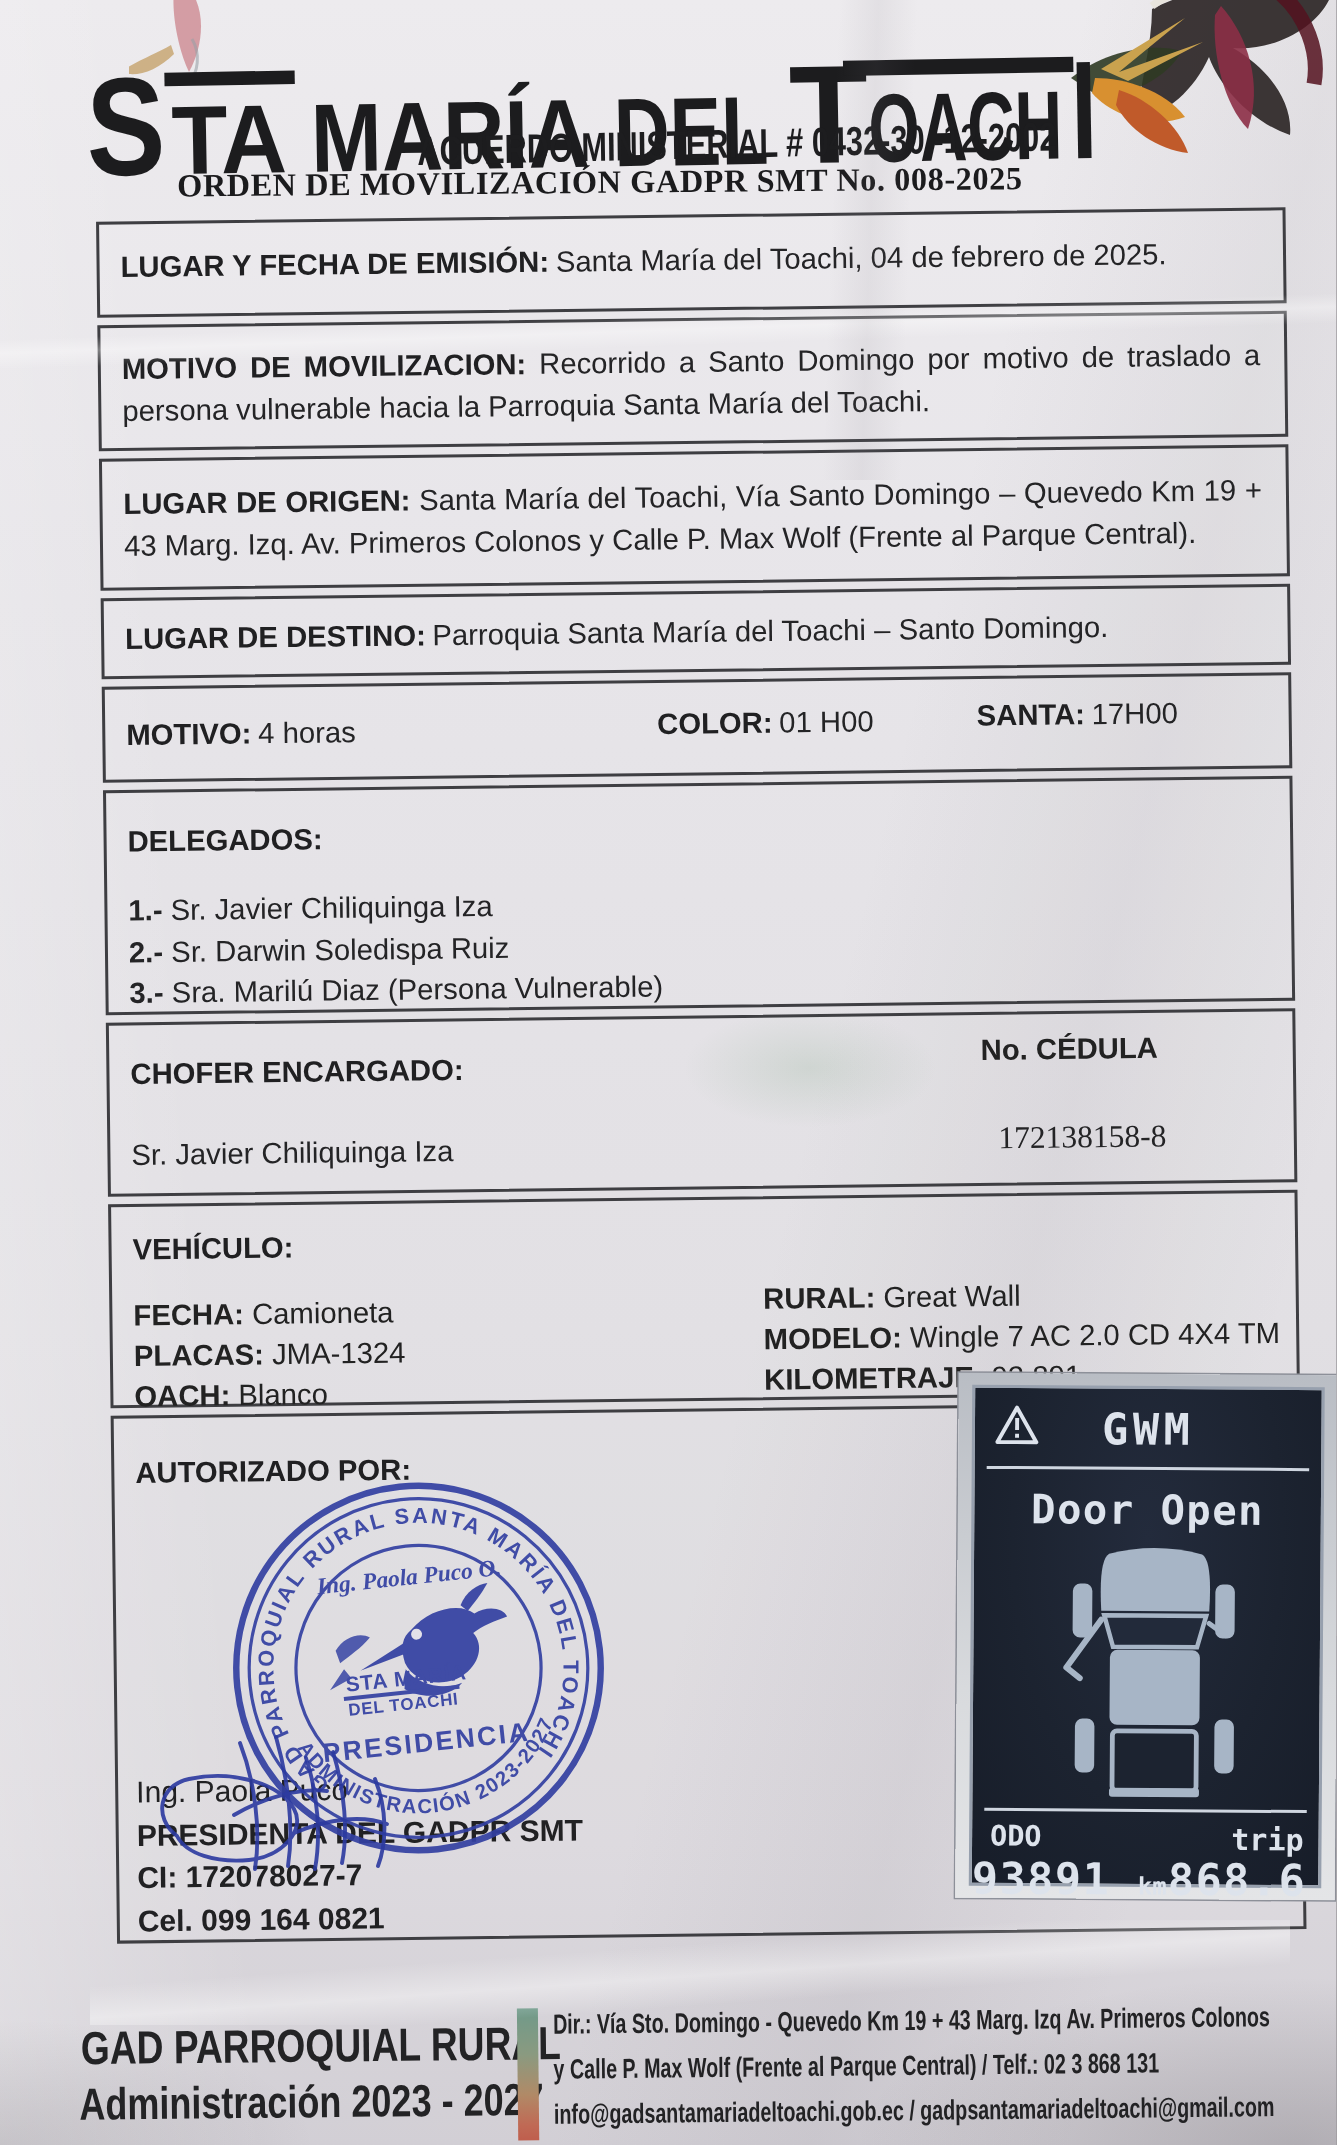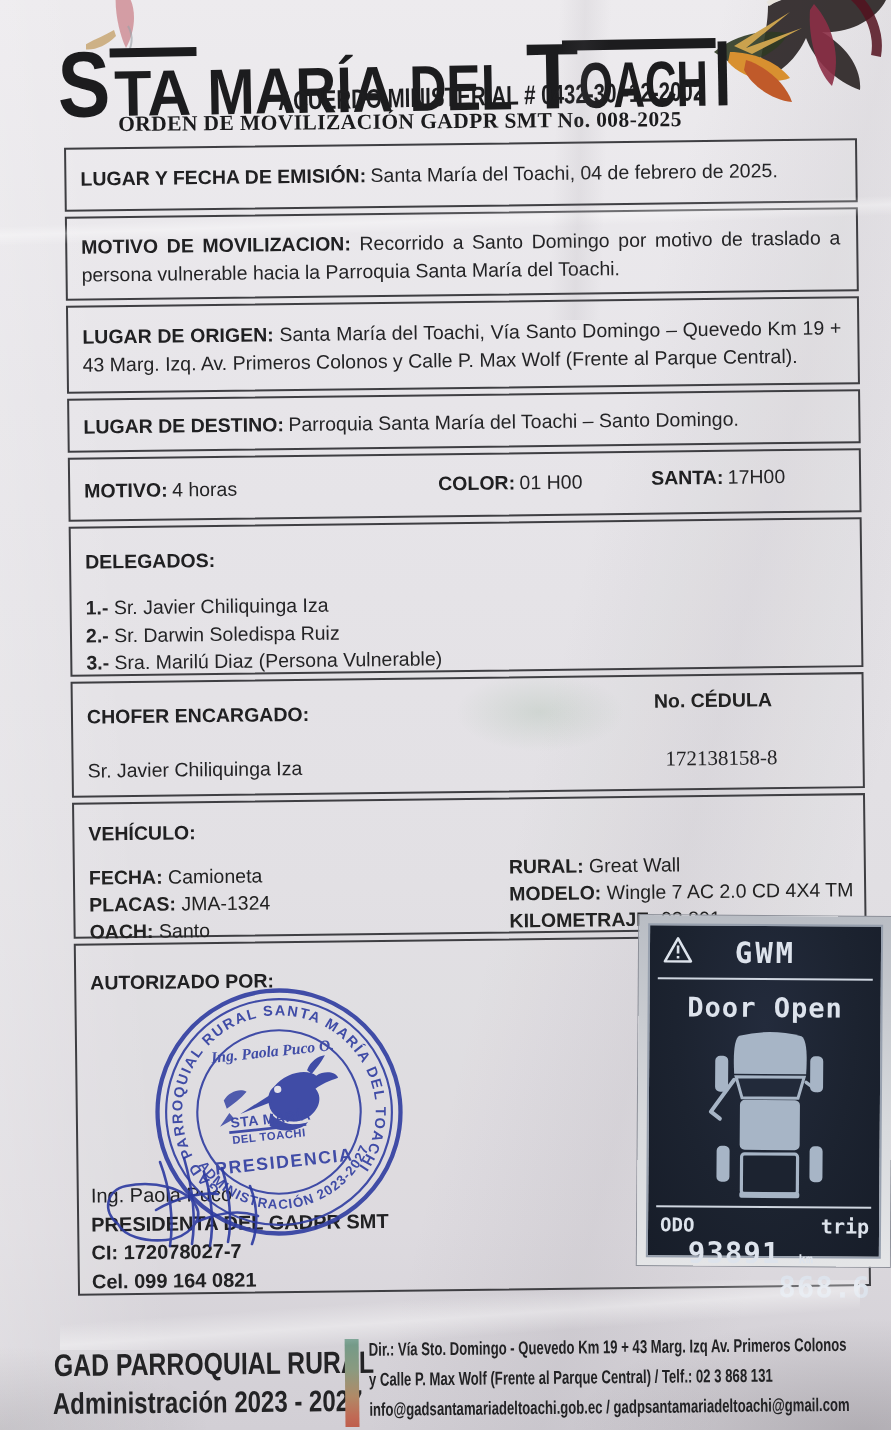--- a/index.html
+++ b/index.html
@@ -72,22 +72,22 @@
   .scr-head{position:absolute;left:0;right:0;top:8px;height:40px;}
   .scr-brand{position:absolute;left:0;right:0;top:2px;text-align:center;font-size:29px;letter-spacing:3px;}
   .warn{position:absolute;left:12px;top:2px;width:32px;height:30px;}
   .scr-line1{position:absolute;left:8px;right:8px;top:52px;height:2px;background:#cfd6e0;}
   .scr-line2{position:absolute;left:8px;right:8px;top:280px;height:2px;background:#cfd6e0;}
   .scr-msg{position:absolute;left:0;right:0;top:66px;text-align:center;font-size:27px;letter-spacing:1px;}
   .car{position:absolute;left:50%;top:104px;transform:translateX(-46%);}
   .scr-odo-row{position:absolute;left:12px;right:10px;top:288px;font-size:19px;}
   .scr-odo-row .trip{float:right;font-size:20px;}
   .scr-num-row{position:absolute;left:0;right:8px;top:310px;font-size:29px;letter-spacing:1px;text-align:left;}
-  .scr-num-row .odo-v{margin-left:40px;}
-  .scr-num-row .unit{font-size:12px;letter-spacing:0;}
+  .scr-num-row .odo-v{}
+  .scr-num-row .unit{font-size:16px;letter-spacing:0;}
   .scr-num-row .trip-v{float:right;}
   
   .footer{position:absolute;left:0;top:1326px;width:891px;height:104px;transform:rotate(-.6deg);}
   .f-org{position:absolute;left:14px;top:18px;width:320px;text-align:center;color:#232325;font-weight:bold;}
   .f-org .l1{display:inline-block;font-size:31px;transform:scaleX(.8);white-space:nowrap;}
   .f-org .l2{display:inline-block;font-size:30px;transform:scaleX(.8);white-space:nowrap;margin-top:3px;}
   .f-bar{position:absolute;left:345px;top:12px;width:14px;height:88px;
     background:linear-gradient(180deg,#6f9a8a 0%,#8a9a80 35%,#b08a67 65%,#c06a55 88%,#bf5e4d 100%);}
   .f-addr{position:absolute;left:369px;top:8px;color:#222224;font-weight:bold;line-height:30px;}
   .f-addr div{font-size:18.5px;transform:scaleX(.71);transform-origin:left center;white-space:nowrap;}
@@ -183,21 +183,21 @@
       <span class="ced-lbl">No. CÉDULA</span>
       <span class="name val">Sr. Javier Chiliquinga Iza</span>
       <span class="ced">172138158-8</span>
     </div>
 
     <div class="box b8">
       <span class="lbl">VEHÍCULO:</span>
       <div class="colL">
         <div class="fl"><b>FECHA:</b> <span>Camioneta</span></div>
         <div class="fl"><b>PLACAS:</b> <span>JMA-1324</span></div>
-        <div class="fl"><b>OACH:</b> <span>Santo</span></div>
+        <div class="fl"><b>OACH:</b> <span>Blanco</span></div>
       </div>
       <div class="colR">
         <div class="fl"><b>RURAL:</b> <span>Great Wall</span></div>
         <div class="fl"><b>MODELO:</b> <span>Wingle 7 AC 2.0 CD 4X4 TM</span></div>
         <div class="fl"><b>KILOMETRAJE:</b> <span>93 891</span></div>
       </div>
     </div>
 
     <div class="box b9">
       <span class="lbl">AUTORIZADO POR:</span>

